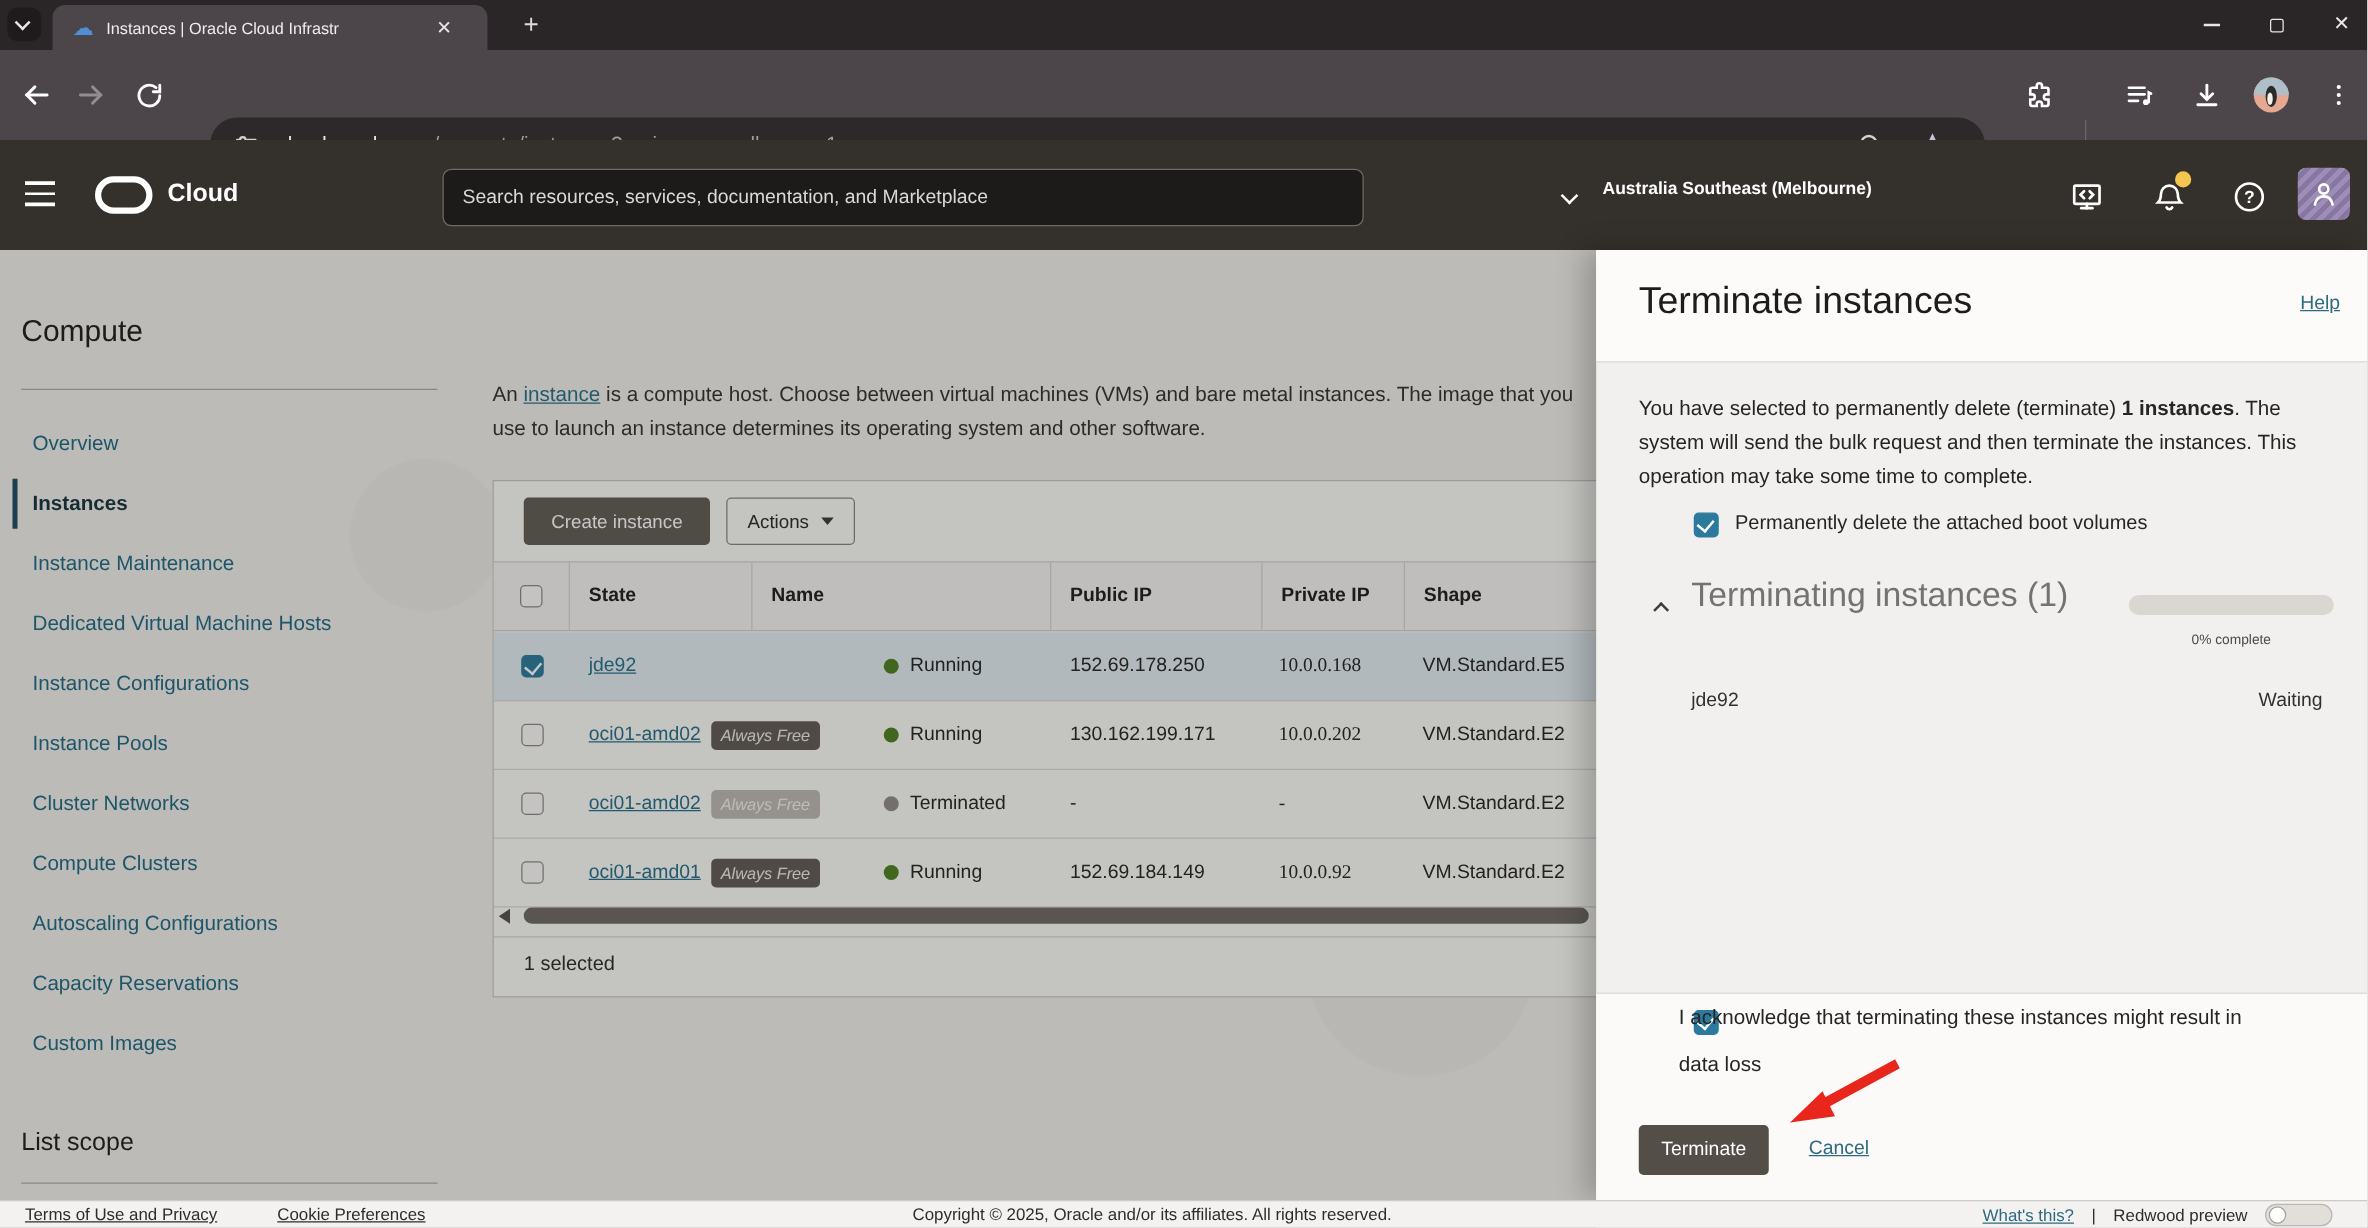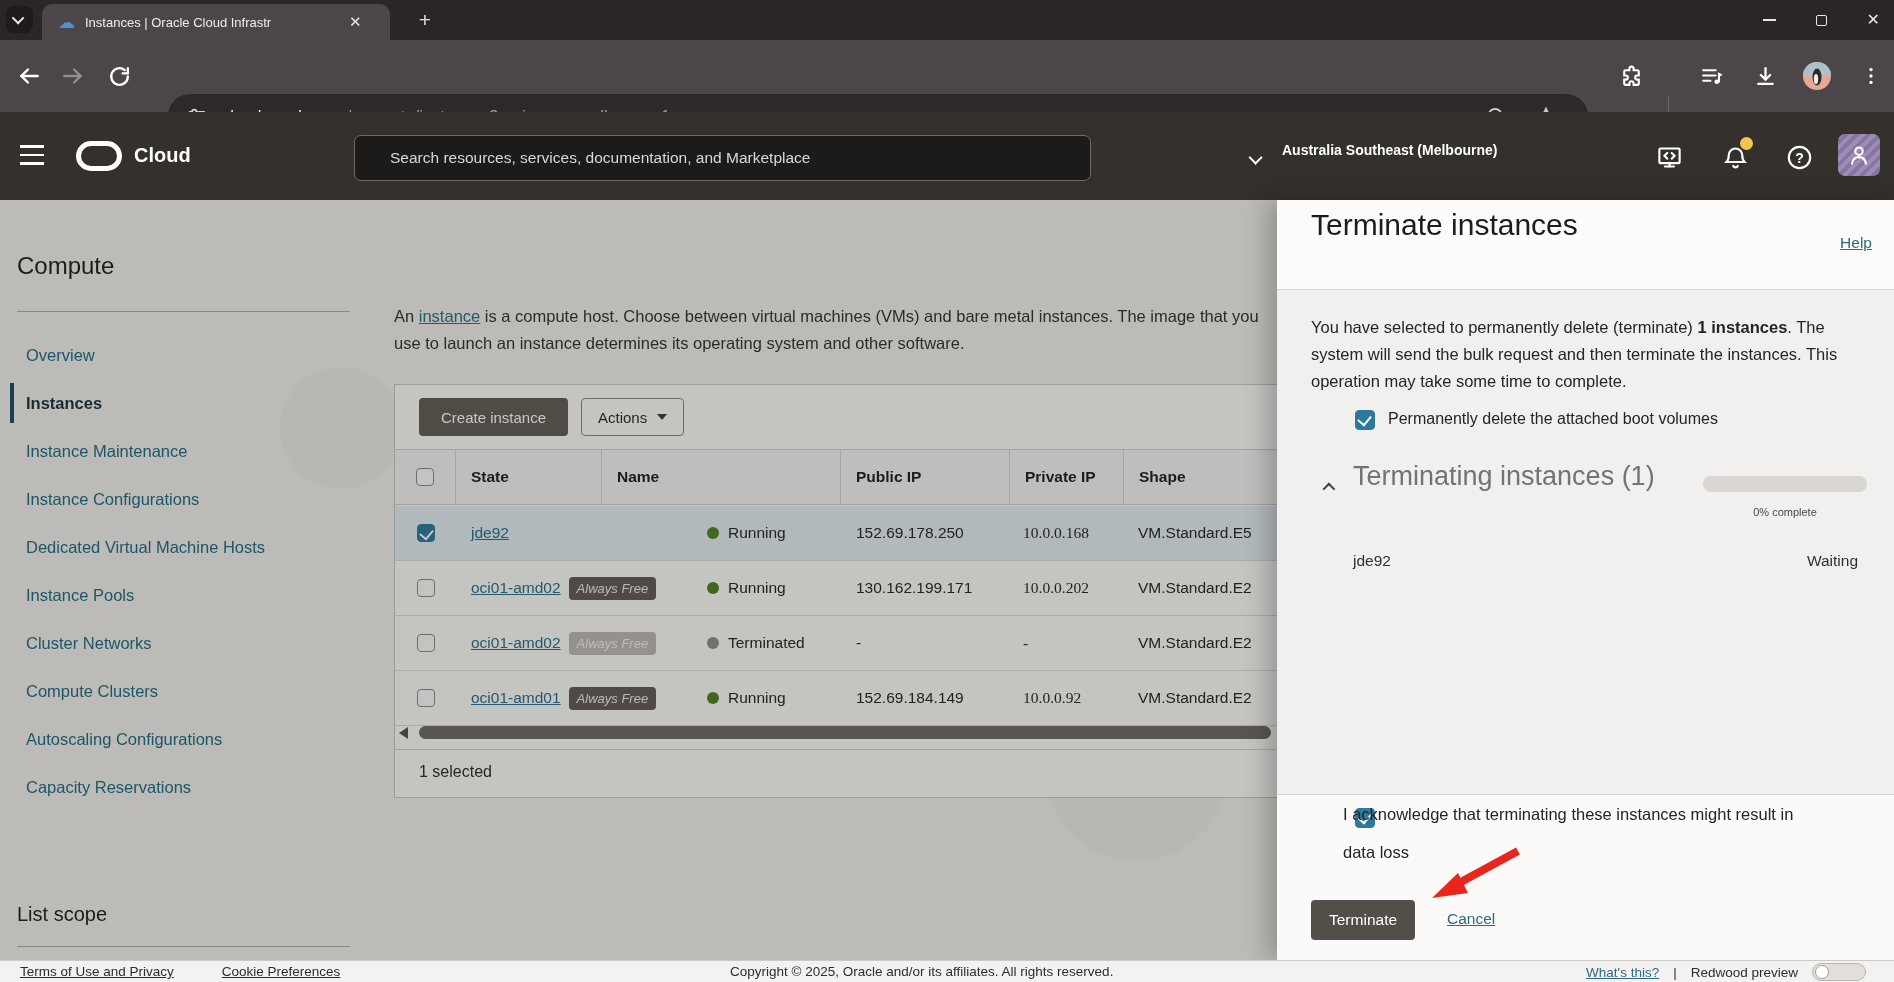--- a/index.html
+++ b/index.html
@@ -30,21 +30,21 @@
   .url .path { color:#a39da0; }
   .pill-right { position:absolute; right:30px; top:0; height:44px; display:flex; align-items:center; gap:26px; }
   .tb-sep { position:absolute; left:1668px; top:56px; width:1px; height:38px; background:#6b6468; }
 
   
   .ocihdr { position:absolute; left:0; top:112px; width:100%; height:88px; background:#34302b; }
   .burger { position:absolute; left:20px; top:33px; width:24px; height:20px; display:flex; flex-direction:column; justify-content:space-between; }
   .burger i { display:block; height:2.6px; background:#fff; }
   .o-logo { position:absolute; left:76px; top:29px; width:46px; height:30px; border:5.5px solid #fff; border-radius:15px; }
   .brand { position:absolute; left:134px; top:32px; color:#fff; font-size:20px; font-weight:700; }
-  .ocisearch { position:absolute; left:354px; top:23px; width:737px; height:46px; background:#1d1b19; border:1px solid #6e6a66; border-radius:7px; color:#dbd8d5; font-size:15.5px; padding:0 35px; display:flex; align-items:center; }
+  .ocisearch { position:absolute; left:354px; top:23px; width:737px; height:46px; background:#1d1b19; border:1px solid #6e6a66; border-radius:7px; color:#dbd8d5; font-size:15.5px; padding:0 15px; display:flex; align-items:center; }
   .region { position:absolute; left:1282px; top:30px; color:#fff; font-size:14px; font-weight:700; }
   .region-chev { position:absolute; left:1252px; top:38px; }
   .region-chev .chev { border-color:#fff; width:10px; height:10px; }
   .hdric { position:absolute; top:28px; width:34px; height:34px; display:flex; align-items:center; justify-content:center; }
   .oci-avatar { position:absolute; left:1838px; top:22px; width:42px; height:42px; border-radius:7px; background:#8e7cab;
     background-image:repeating-linear-gradient(135deg, rgba(255,255,255,0.14) 0 4px, rgba(0,0,0,0.05) 4px 8px); display:flex; align-items:center; justify-content:center; }
   .notif-dot { position:absolute; width:13px; height:13px; border-radius:50%; background:#f5c64f; right:-1px; top:-3px; }
 
   
   .content { position:absolute; left:0; top:200px; width:100%; height:760px; background:#f2f0ed;
@@ -99,21 +99,21 @@
   .hs-thumb { position:absolute; left:20px; top:0; width:852px; height:13px; border-radius:7px; background:#6e6964; }
   .card-foot-div { position:absolute; left:0; top:364px; width:100%; height:1px; background:#d8d5d2; }
   .selcount { position:absolute; left:24px; top:378px; font-size:16px; color:#2b2a28; }
 
   
   .dim { position:absolute; left:0; top:200px; width:1277px; height:782px; background:rgba(28,26,24,0.25); pointer-events:none; }
 
   
   .panel { position:absolute; left:1277px; top:200px; width:617px; height:760px; background:#f2f0ee; box-shadow:-10px 0 22px rgba(0,0,0,0.22); }
   .panel-hdr { position:absolute; left:0; top:0; width:100%; height:90px; background:#fcfbfa; border-bottom:1px solid #d8d5d2; }
-  .panel-title { position:absolute; left:34px; top:8px; font-size:30px; color:#1d1c1b; }
+  .panel-title { position:absolute; left:34px; top:24px; font-size:30px; color:#1d1c1b; }
   .help-link { position:absolute; right:22px; top:34px; font-size:15.5px; color:#2d6b80; text-decoration:underline; }
   .panel-body-text { position:absolute; left:34px; top:114px; width:556px; font-size:16.5px; line-height:27px; color:#262523; }
   .chkrow { position:absolute; left:34px; display:flex; align-items:flex-start; gap:13px;padding-left:44px; }
   .chkrow .lbl { font-size:16px; color:#262523; }
   .sec-chev { position:absolute; left:46px; top:278px; }
   .sec-title { position:absolute; left:76px; top:258px; width:312px; font-size:27px; line-height:37px; color:#737373; }
   .pbar { position:absolute; left:426px; top:276px; width:164px; height:16px; border-radius:8px; background:#dad6d2; }
   .pbar-label { position:absolute; left:426px; top:306px; width:164px; text-align:center; font-size:11px; color:#4c4a48; }
   .inst-row { position:absolute; left:76px; top:352px; width:505px; display:flex; justify-content:space-between; font-size:15.5px; color:#32302e; }
   .panel-foot { position:absolute; left:0; top:594px; width:100%; height:166px; background:#fbfaf8; border-top:1px solid #d8d5d2; }
@@ -273,27 +273,28 @@
     </div>
   </div>
 
   <div class="content">
     <div class="sb-title">Compute</div>
     <div class="sb-div"></div>
     <div class="sb-nav">
         <div class="nav-item">Overview</div>
         <div class="nav-item active">Instances</div>
         <div class="nav-item">Instance Maintenance</div>
+        <div class="nav-item">Dedicated Virtual Machine Hosts</div>
         <div class="nav-item">Instance Configurations</div>
-        <div class="nav-item">Dedicated Virtual Machine Hosts</div>
         <div class="nav-item">Instance Pools</div>
         <div class="nav-item">Cluster Networks</div>
         <div class="nav-item">Compute Clusters</div>
         <div class="nav-item">Autoscaling Configurations</div>
         <div class="nav-item">Capacity Reservations</div>
+        <div class="nav-item">Custom Images</div>
       </div>
     <div class="listscope">List scope</div>
     <div class="ls-div"></div>
 
     <div class="descr">
       <span>An </span><a href="#">instance</a><span> is a compute host. Choose between virtual machines (VMs) and bare metal instances. The image that you use to launch an instance determines its operating system and other software.</span>
     </div>
 
     <div class="card">
       <button class="btn-primary">Create instance</button>

